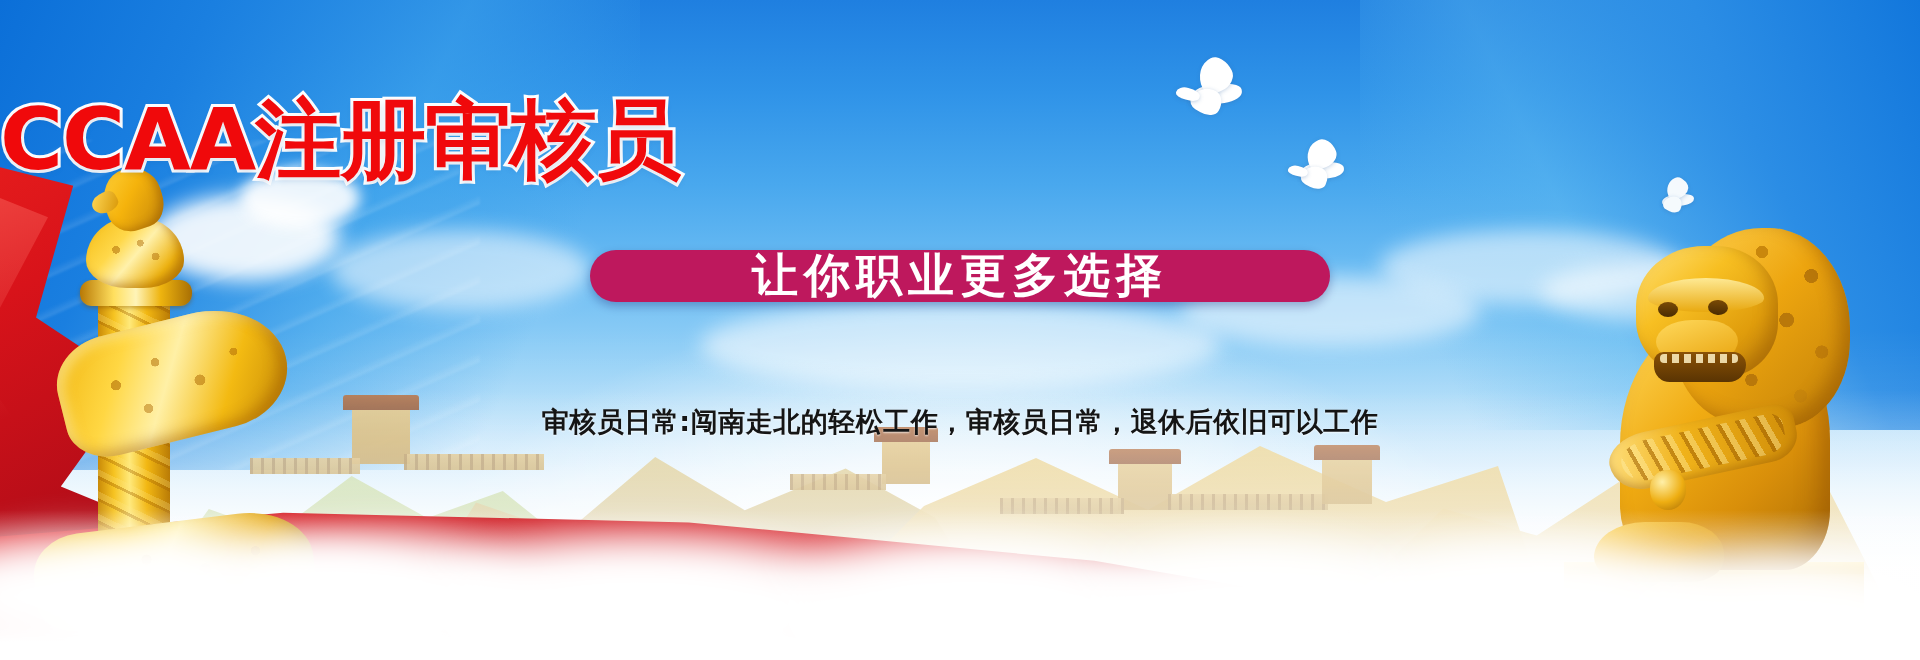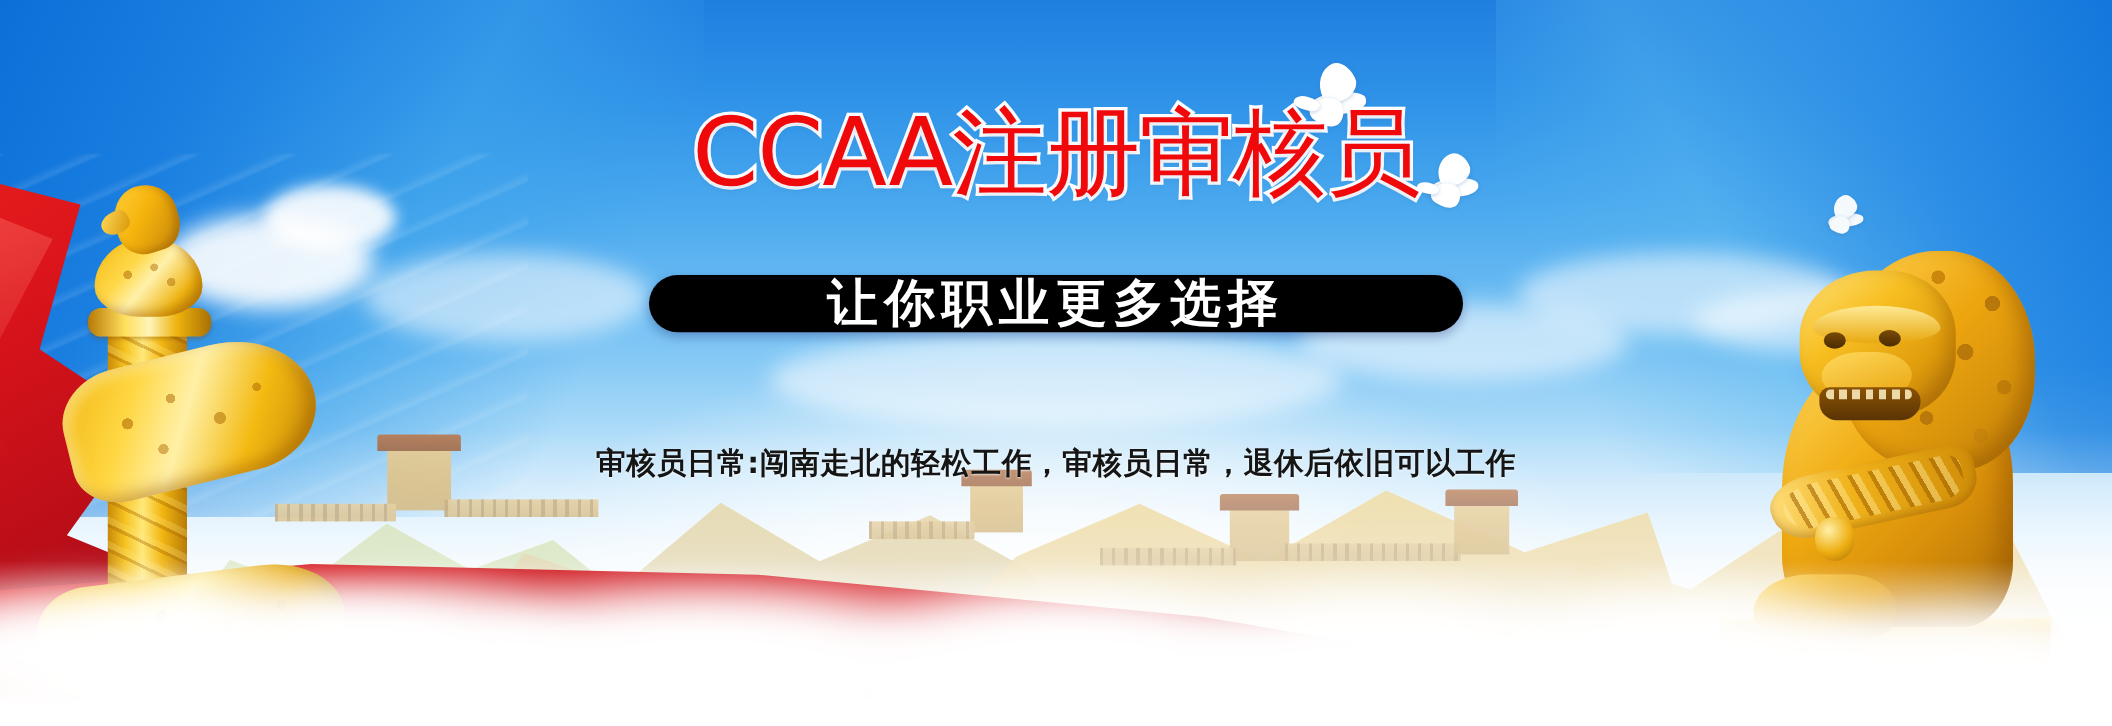--- a/index.html
+++ b/index.html
@@ -316,41 +316,41 @@
   .dove .wing{
     border-radius:60% 40% 50% 30% / 70% 60% 40% 30%;
     box-shadow:0 1px 4px rgba(60,110,170,.30);
   }
 
   
   .content{position:absolute;left:0;right:0;top:0;height:660px;}
 
   .headline{
     position:absolute;left:0;right:0;top:96px;
-    text-align:center;
+    text-align:left;
     font-family:"DejaVu Sans","Liberation Sans",sans-serif;
-    font-weight:normal;
+    font-weight:bold;
     font-size:86px;
     line-height:1;
     letter-spacing:-1px;
     color:#f0090b;
     -webkit-text-stroke:6px #ffffff;
     paint-order:stroke fill;
     text-shadow:0 0 2px rgba(255,255,255,.9), 0 3px 6px rgba(40,90,150,.18);
     white-space:nowrap;
   }
 
   .pill-wrap{
     position:absolute;left:0;right:0;top:250px;
     display:flex;justify-content:center;
   }
   .pill{
     display:inline-flex;align-items:center;justify-content:center;
     width:740px;height:52px;
-    background:#000000;
+    background:#be185d;
     border-radius:26px;
     box-shadow:0 4px 10px rgba(10,10,90,.28);
   }
   .pill-text{
     font-family:"DejaVu Sans","Liberation Sans",sans-serif;
     font-weight:bold;
     font-size:46px;
     line-height:1;
     color:#ffffff;
     letter-spacing:6px;

